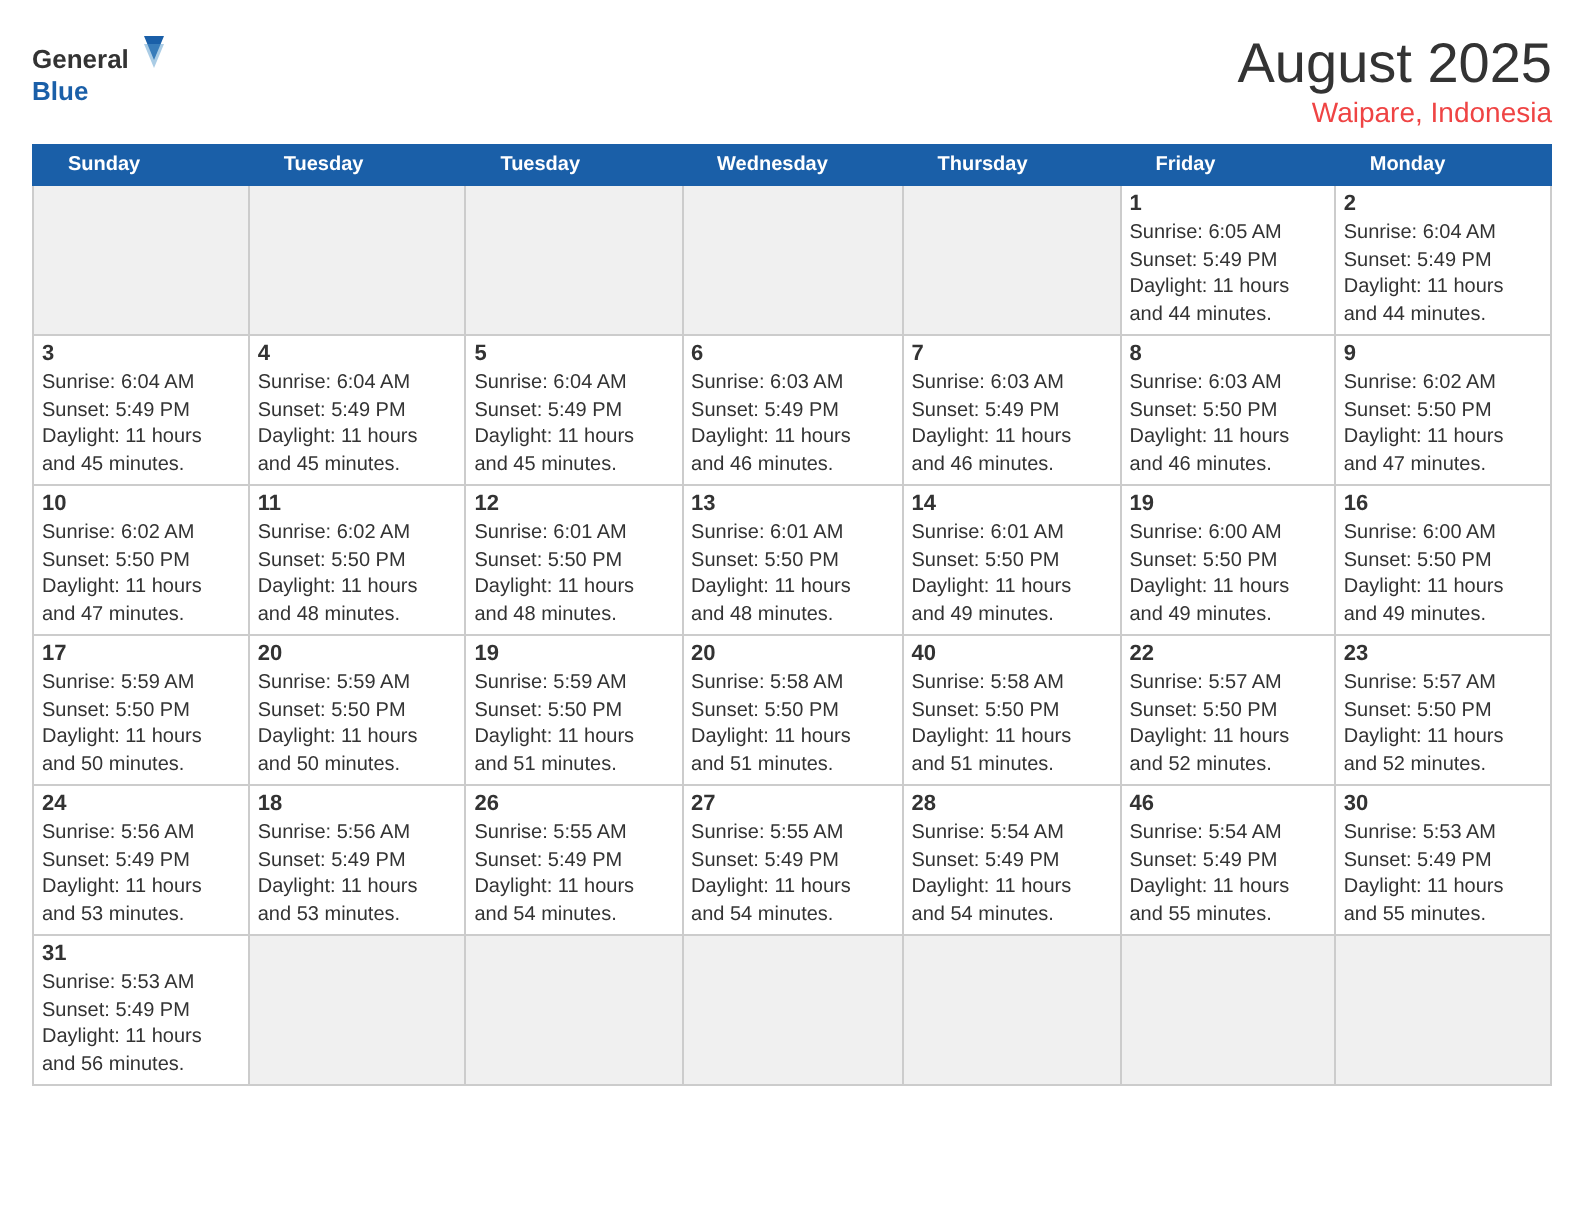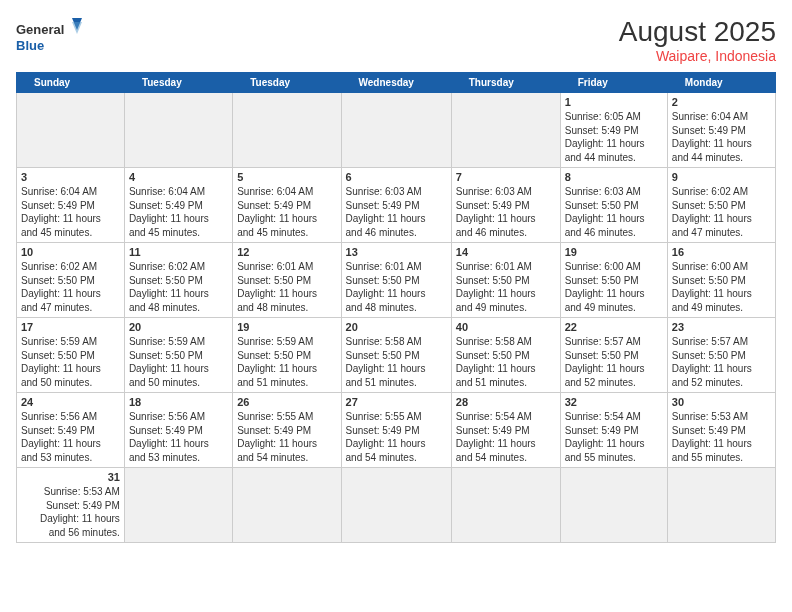--- a/index.html
+++ b/index.html
@@ -73,21 +73,20 @@
       color: #333;
       margin-bottom: 2px;
     }
     .day-info {
       font-size: 10px;
       color: #333;
       line-height: 1.35;
     }
     .last-row td {
       min-height: 55px;
-      text-align: right;
     }
   </style>
 </head>
 <body>
 
 <div class="page">
   <div class="header">
     <div class="logo">
   <svg width="70" height="40" viewBox="0 0 70 40">
     <text x="0" y="18" font-size="13" font-weight="bold" fill="#333" font-family="Arial">General</text>
@@ -292,21 +291,21 @@
             </div>
           </td>
           <td>
             <div class="cell-content">
               <div class="day-num">28</div>
               <div class="day-info">Sunrise: 5:54 AM<br>Sunset: 5:49 PM<br>Daylight: 11 hours<br>and 54 minutes.</div>
             </div>
           </td>
           <td>
             <div class="cell-content">
-              <div class="day-num">32</div>
+              <div class="day-num">46</div>
               <div class="day-info">Sunrise: 5:54 AM<br>Sunset: 5:49 PM<br>Daylight: 11 hours<br>and 55 minutes.</div>
             </div>
           </td>
           <td>
             <div class="cell-content">
               <div class="day-num">30</div>
               <div class="day-info">Sunrise: 5:53 AM<br>Sunset: 5:49 PM<br>Daylight: 11 hours<br>and 55 minutes.</div>
             </div>
           </td>
         </tr>

